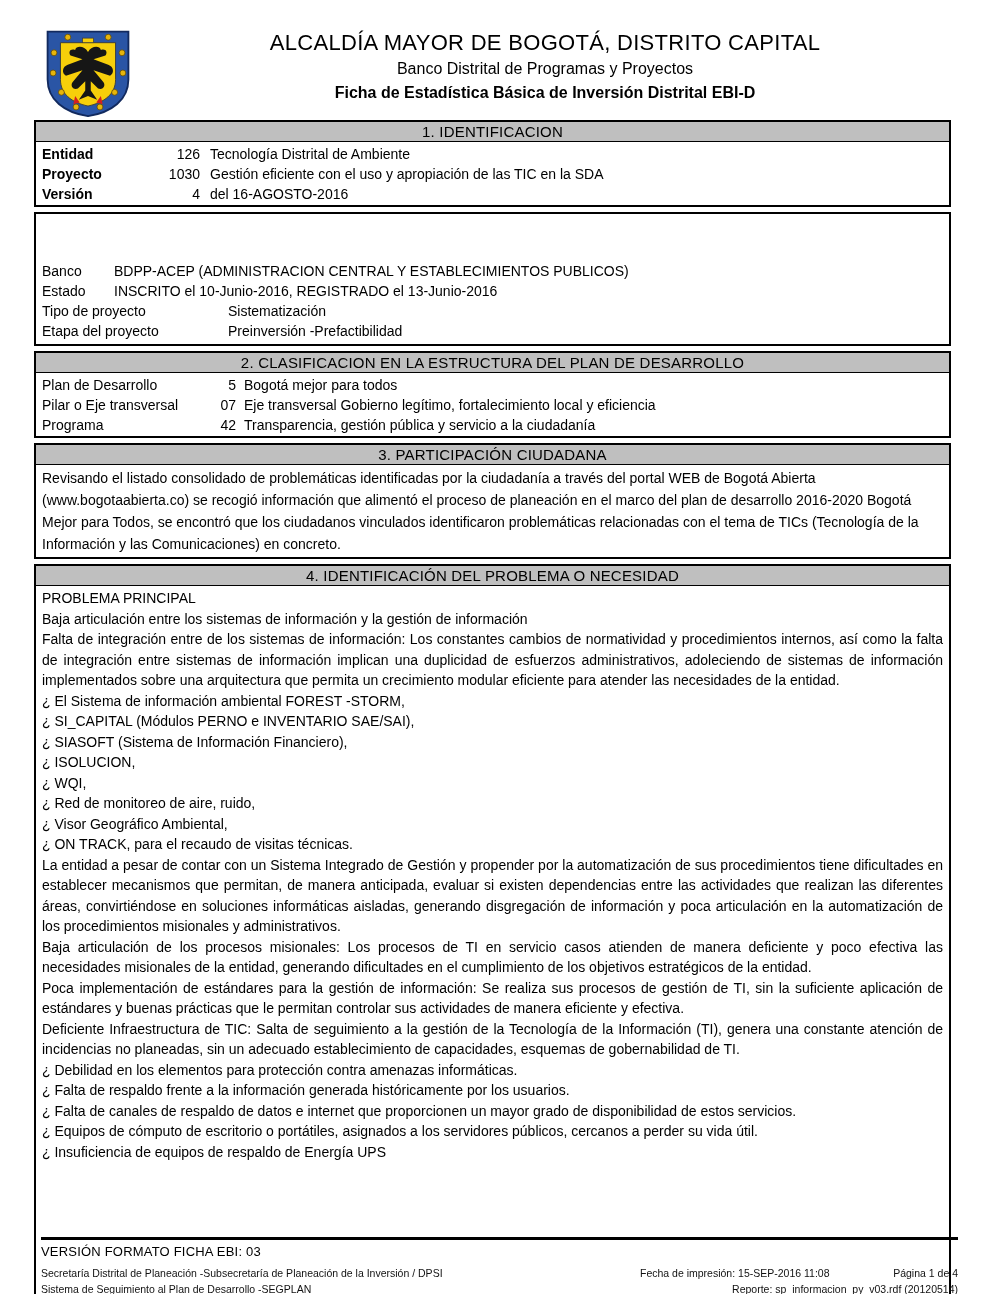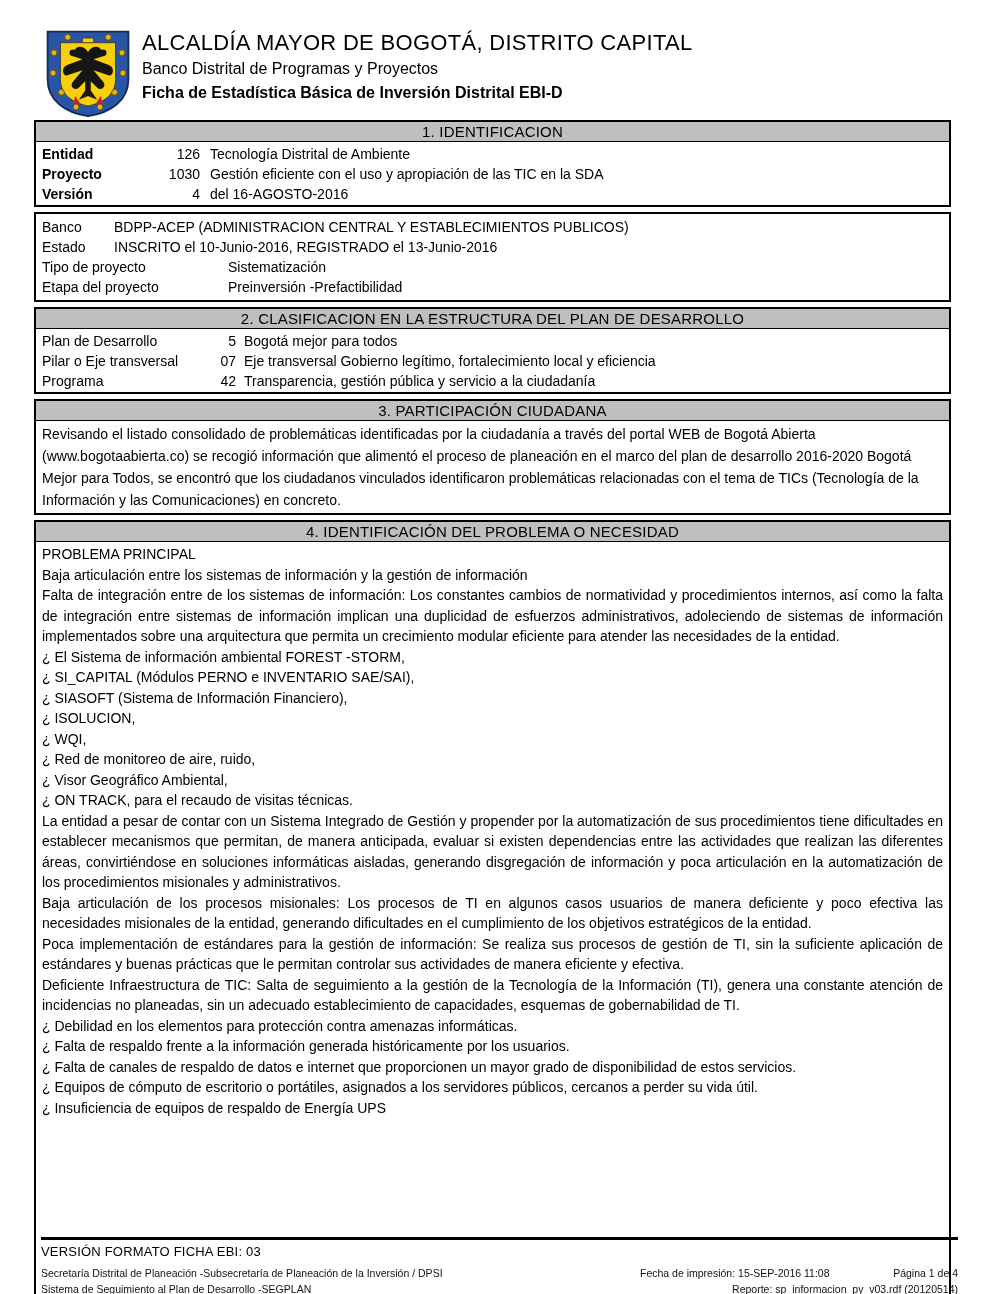--- a/index.html
+++ b/index.html
@@ -1,41 +1,41 @@
 <!DOCTYPE html>
 <html><head>
 <meta charset="utf-8">
 <style>
   html,body{margin:0;padding:0;background:#fff;}
   .page{position:relative;width:1000px;height:1294px;background:#ffffff;
         font-family:"Liberation Sans", sans-serif;color:#000;overflow:hidden;}
 
   
   .logo{position:absolute;left:42px;top:28px;width:92px;height:90px;}
-  .titles{position:absolute;left:142px;right:42px;top:30px;}
+  .titles{position:absolute;left:132px;right:42px;top:30px;text-align:center;}
   .t1{font-size:22px;letter-spacing:.3px;}
   .t2{font-size:16px;margin-top:4px;}
   .t3{font-size:16px;margin-top:6px;font-weight:bold;}
 
   
   .content{position:absolute;left:34px;top:120px;width:917px;}
   .box{border:2px solid #000;margin-bottom:5px;background:#fff;}
   .bar{height:19px;border-bottom:1px solid #000;background:#bfbfbf;
        display:flex;align-items:center;justify-content:center;
        font-size:15px;letter-spacing:.2px;}
   .rows{padding:2px 0 1px 0;}
   .row{display:flex;line-height:20px;font-size:14px;padding:0 6px;}
   .row .lbl{flex:0 0 auto;}
   .row .val{flex:1 1 auto;}
 
   .s1 .lbl{width:112px;font-weight:bold;}
   .s1 .num{width:46px;text-align:right;flex:0 0 auto;}
   .s1 .val{margin-left:10px;}
 
-  .box-estado .rows{padding:3px 0 3px 0;}
+  .box-estado .rows{padding:3px 0 3px 0;margin-top:44px;}
   .box-estado .row:nth-of-type(1) .lbl,
   .box-estado .row:nth-of-type(2) .lbl{width:72px;}
   .box-estado .row:nth-of-type(3) .lbl,
   .box-estado .row:nth-of-type(4) .lbl{width:186px;}
 
   .s2 .lbl{width:142px;}
   .s2 .num{width:52px;text-align:right;flex:0 0 auto;}
   .s2 .val{margin-left:8px;}
 
   .box-participacion .paras{padding:2px 6px 2px 6px;}
@@ -194,21 +194,21 @@
           <p>¿ WQI,</p>
 
           <p>¿ Red de monitoreo de aire, ruido,</p>
 
           <p>¿ Visor Geográfico Ambiental,</p>
 
           <p>¿ ON TRACK, para el recaudo de visitas técnicas.</p>
 
           <p class="justify">La entidad a pesar de contar con un Sistema Integrado de Gestión y propender por la automatización de sus procedimientos tiene dificultades en establecer mecanismos que permitan, de manera anticipada, evaluar si existen dependencias entre las actividades que realizan las diferentes áreas, convirtiéndose en soluciones informáticas aisladas, generando disgregación de información y poca articulación en la automatización de los procedimientos misionales y administrativos.</p>
 
-          <p class="justify">Baja articulación de los procesos misionales: Los procesos de TI en algunos casos usuarios de manera deficiente y poco efectiva las necesidades misionales de la entidad, generando dificultades en el cumplimiento de los objetivos estratégicos de la entidad.</p>
+          <p class="justify">Baja articulación de los procesos misionales: Los procesos de TI en servicio casos atienden de manera deficiente y poco efectiva las necesidades misionales de la entidad, generando dificultades en el cumplimiento de los objetivos estratégicos de la entidad.</p>
 
           <p class="justify">Poca implementación de estándares para la gestión de información: Se realiza sus procesos de gestión de TI, sin la suficiente aplicación de estándares y buenas prácticas que le permitan controlar sus actividades de manera eficiente y efectiva.</p>
 
           <p class="justify">Deficiente Infraestructura de TIC: Salta de seguimiento a la gestión de la Tecnología de la Información (TI), genera una constante atención de incidencias no planeadas, sin un adecuado establecimiento de capacidades, esquemas de gobernabilidad de TI.</p>
 
           <p>¿ Debilidad en los elementos para protección contra amenazas informáticas.</p>
 
           <p>¿ Falta de respaldo frente a la información generada históricamente por los usuarios.</p>
 
           <p>¿ Falta de canales de respaldo de datos e internet que proporcionen un mayor grado de disponibilidad de estos servicios.</p>

